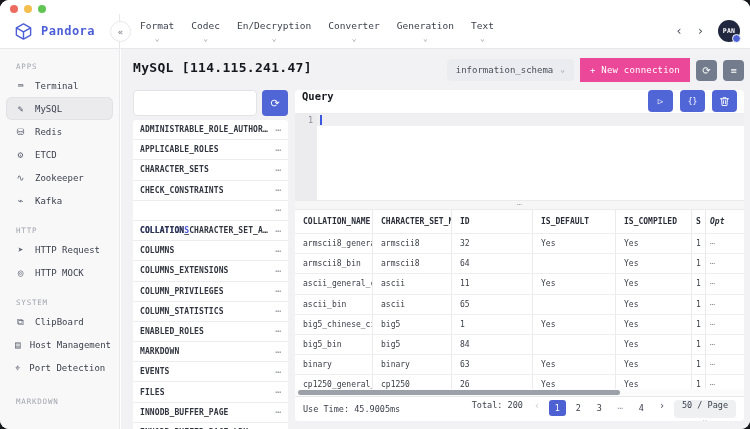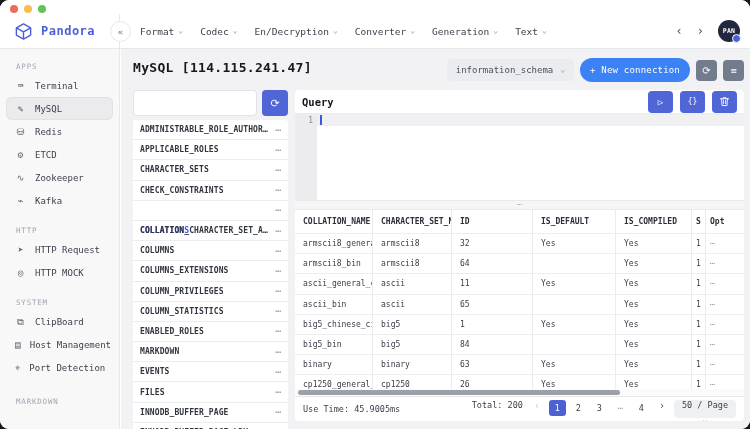--- a/index.html
+++ b/index.html
@@ -11,21 +11,21 @@
   .l-close{background:#ed6a5e;} .l-min{background:#f4bf4f;} .l-max{background:#61c554;}
   .header{position:absolute;top:0;left:0;right:0;height:48px;background:#fff;
           border-bottom:1px solid #e7e8ec;}
   .brand{position:absolute;left:0;top:14px;width:120px;height:34px;display:flex;align-items:center;
          gap:8px;padding-left:14px;box-sizing:border-box;border-right:1px solid #e7e8ec;}
   .brand-name{color:#4d5fd6;font-weight:bold;font-size:12px;letter-spacing:.5px;}
   .collapse-btn{position:absolute;left:110px;top:21px;width:19px;height:19px;border-radius:50%;
          background:#fff;border:1px solid #e7e8ec;display:flex;align-items:center;justify-content:center;
          font-size:9px;color:#6b7080;z-index:4;}
   .menus{position:absolute;left:140px;top:14px;height:34px;display:flex;align-items:center;gap:17px;}
-  .menu-item{display:flex;align-items:center;gap:4px;font-size:9.5px;color:#3d424e;cursor:default;}
+  .menu-item{display:flex;align-items:center;gap:4px;font-size:9.5px;color:#3d424e;cursor:default;flex-direction:column;}
   .chev{font-size:8px;color:#9ba0ab;line-height:1;}
   .hdr-right{position:absolute;right:10px;top:14px;height:34px;display:flex;align-items:center;gap:14px;}
   .nav-arrow{font-size:12px;color:#4a4f5b;}
   .avatar{position:relative;width:22px;height:22px;border-radius:50%;background:#20273f;color:#fff;
           font-size:6.5px;font-weight:bold;display:flex;align-items:center;justify-content:center;letter-spacing:.3px;}
   .avatar-badge{position:absolute;right:-1px;bottom:-1px;width:7px;height:7px;border-radius:50%;
           background:#4d61d3;border:1.5px solid #fff;}
   
   .sidebar{position:absolute;top:49px;left:0;width:120px;bottom:0;background:#f8f8f9;
            border-right:1px solid #e7e8ec;box-sizing:border-box;overflow:hidden;padding-top:3px;}
@@ -36,42 +36,42 @@
            border-radius:6px;cursor:default;}
   .sb-item.sel{background:#ebebee;box-shadow:inset 0 0 0 1px #e1e1e6;}
   .sb-ic{width:11px;font-size:9.5px;color:#5c6170;text-align:center;}
   .sb-tx{font-size:9px;color:#3a3f4b;white-space:nowrap;}
   
   .main{position:absolute;top:49px;left:121px;right:0;bottom:0;background:#f2f2f4;}
   .main-title{position:absolute;left:12px;top:11px;font-size:13px;font-weight:bold;color:#15181f;letter-spacing:.3px;}
   .main-controls{position:absolute;right:6px;top:9px;display:flex;align-items:center;gap:6px;}
   .schema-select{height:22px;background:#eaecef;border-radius:4px;display:flex;align-items:center;
                  gap:7px;padding:0 9px;font-size:9px;color:#4a4f5b;}
-  .btn-primary{height:24px;background:#3b82f6;border-radius:12px;color:#fff;font-size:9px;
+  .btn-primary{height:24px;background:#ec4899;border-radius:0;color:#fff;font-size:9px;
                display:flex;align-items:center;padding:0 10px;letter-spacing:.2px;}
   .btn-gray{width:21px;height:21px;background:#727c8d;border-radius:4px;color:#fff;font-size:10px;
             display:flex;align-items:center;justify-content:center;}
   
   .tables-panel{position:absolute;left:12px;top:41px;width:155px;bottom:0;}
   .search-row{display:flex;gap:5px;height:26px;}
   .search-input{flex:1;min-width:0;border:1px solid #e2e3e8;border-radius:4px;background:#fff;
                 font-family:inherit;font-size:9px;padding:0 6px;outline:none;color:#2e323d;}
   .btn-search{width:26px;height:26px;background:#5065d6;border-radius:4px;color:#fff;font-size:11px;
               display:flex;align-items:center;justify-content:center;flex:0 0 auto;}
   .tbl-list{margin-top:4px;background:#fff;border-radius:3px;}
   .tbl-item{height:19.2px;display:flex;align-items:center;justify-content:space-between;
             padding:0 7px;border-bottom:1px solid #ededf0;cursor:default;}
   .tbl-item-name{font-size:8px;font-weight:bold;color:#31353f;white-space:nowrap;overflow:hidden;
                  text-overflow:ellipsis;letter-spacing:.1px;}
   .tbl-item.sel .tbl-item-name{color:#4656d8;margin-top:40px;}
   .tbl-item-menu{color:#8d919b;font-size:9px;flex:0 0 auto;padding-left:4px;}
   
   .query-panel{position:absolute;left:174px;right:6px;top:41px;bottom:8px;background:#fff;
                border-radius:4px;display:flex;flex-direction:column;overflow:hidden;}
-  .q-header{height:23px;display:flex;align-items:center;padding:0 7px;flex:0 0 auto;gap:10px;}
+  .q-header{height:23px;display:flex;padding:0 7px;flex:0 0 auto;gap:10px;}
   .q-title{font-size:10.5px;font-weight:bold;color:#15181f;}
   .q-btns{margin-left:auto;display:flex;gap:7px;}
   .q-btn{width:25px;height:22px;background:#5065d6;border-radius:4px;color:#fff;
          display:flex;align-items:center;justify-content:center;font-size:8px;}
   .q-editor{height:86px;position:relative;border-top:1px solid #ececef;flex:0 0 auto;}
   .q-gutter{position:absolute;left:0;top:0;bottom:0;width:22px;background:#ececee;}
   .q-activeline{position:absolute;left:0;top:0;right:0;height:11.5px;background:#f0f0f2;}
   .q-linenum{position:absolute;left:0;top:1px;width:18px;text-align:right;font-size:8.5px;color:#8a8e99;}
   .q-caret{position:absolute;left:25px;top:1px;width:1.5px;height:10px;background:#3b57e0;}
   .q-resize{height:8px;background:#f6f6f7;border-top:1px solid #ebebee;border-bottom:1px solid #ebebee;
@@ -81,21 +81,21 @@
   .q-table{flex:1;position:relative;overflow:hidden;}
   .r-row{display:grid;grid-template-columns:78px 79px 81px 83px 76px 14px 1fr;
          border-bottom:1px solid #eeeef1;}
   .r-head{height:23px;}
   .r-data{height:19.2px;}
   .r-cell{display:flex;align-items:center;padding:0 0 0 8px;font-size:8px;color:#383c46;
           white-space:nowrap;overflow:hidden;text-overflow:ellipsis;border-right:1px solid #ebebee;}
   .r-head .r-cell{font-weight:bold;color:#2b2f3a;}
   .r-cell.c-s{padding-left:4px;}
   .r-cell.c-opt{border-right:none;color:#8d919b;padding-left:4px;}
-  .r-head .r-cell.c-opt{color:#2b2f3a;}
+  .r-head .r-cell.c-opt{color:#2b2f3a;font-style:italic;}
   .hscroll{position:absolute;left:0;right:0;bottom:0;height:7px;background:#fbfbfc;}
   .hscroll-thumb{position:absolute;left:3px;bottom:1px;width:322px;height:5px;background:#9ba0a9;border-radius:3px;}
   
   .q-footer{height:24px;border-top:1px solid #e8e8eb;display:flex;align-items:center;
             padding:0 8px;flex:0 0 auto;gap:8px;}
   .f-usetime{font-size:8.5px;color:#3c414d;}
   .f-right{margin-left:auto;display:flex;align-items:flex-start;gap:7px;}
   .f-total{font-size:8.5px;color:#3c414d;margin-right:2px;}
   .pg-arrow{font-size:10px;color:#474c58;padding:0 2px;}
   .pg-arrow.disabled{color:#c9ccd3;}

